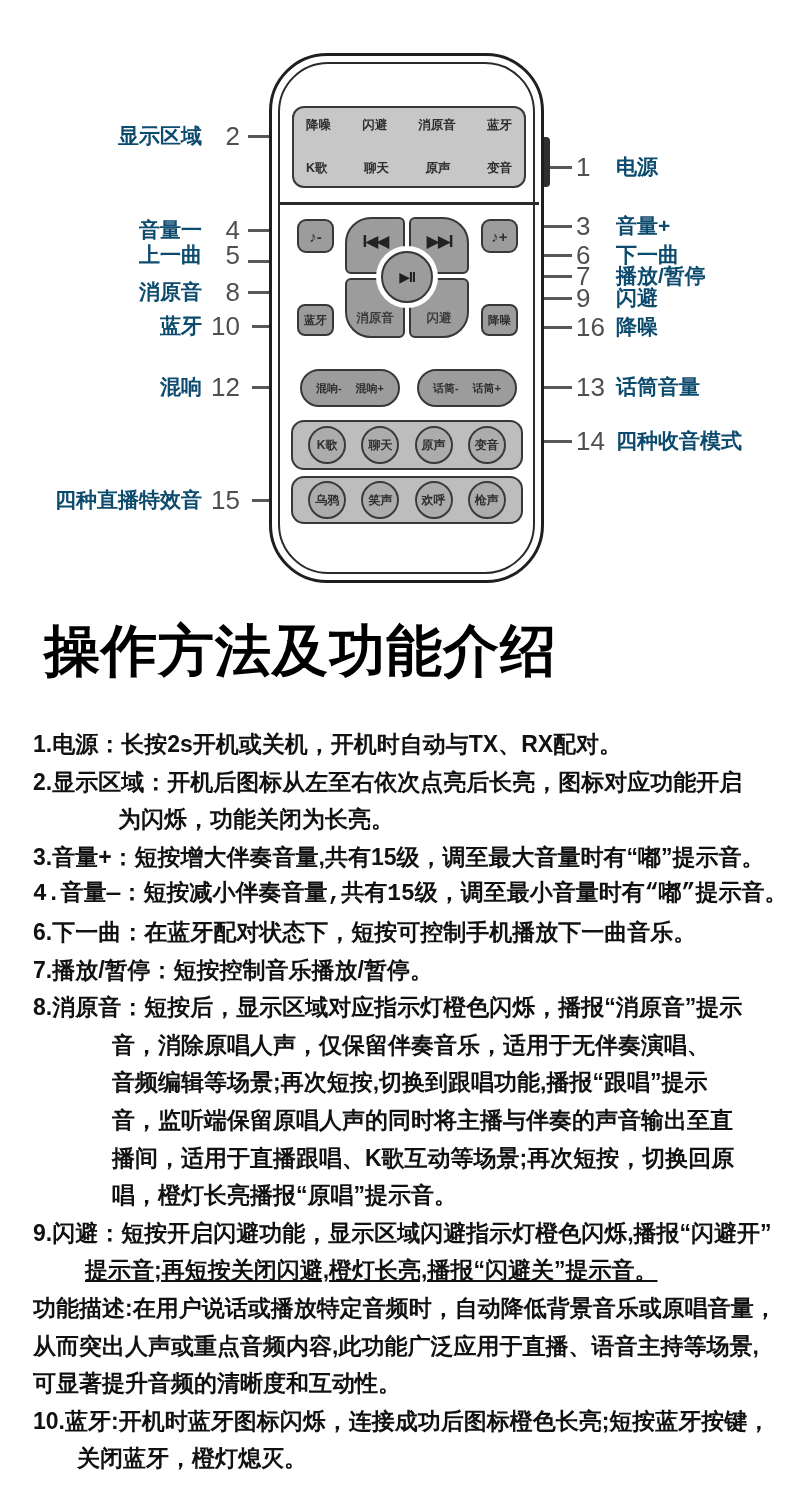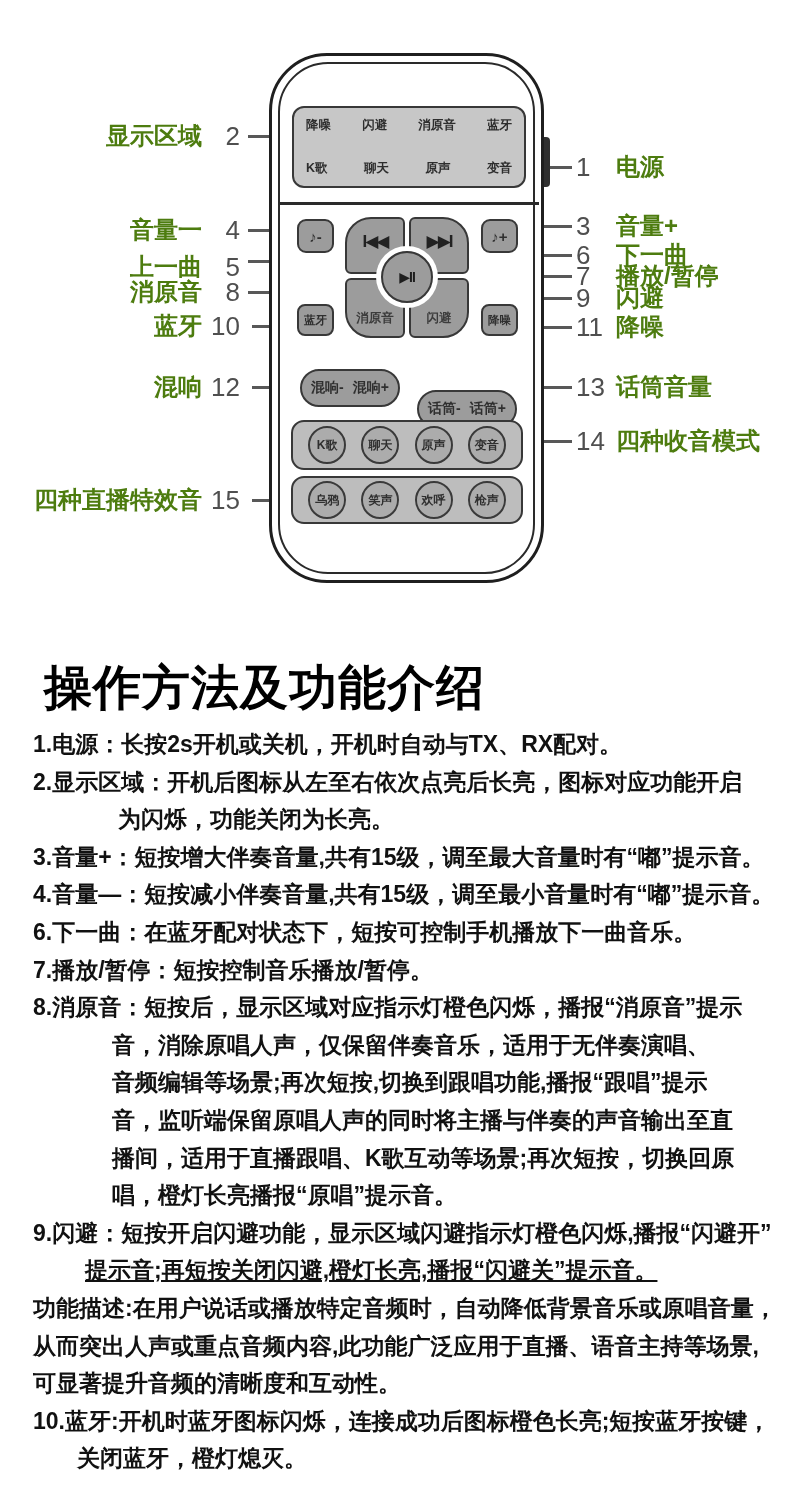--- a/index.html
+++ b/index.html
@@ -50,42 +50,42 @@
     position:absolute; left:381px; top:251px; width:52px; height:52px;
     background:#9c9c9c; border:2.5px solid #383838; border-radius:50%;
     box-shadow:0 0 0 5px #ffffff; display:flex; align-items:center; justify-content:center;
     font-size:14px; font-weight:bold; letter-spacing:-1px; color:#1e1e1e; z-index:4;
   }
   .pill {
     position:absolute; width:100px; height:38px; border-radius:19px;
     background:#9c9c9c; border:2px solid #383838;
     display:flex; align-items:center; justify-content:space-evenly;
   }
-  .pill span { font-size:14px; font-weight:bold; color:#2f2f2f; }
+  .pill span { font-size:11px; font-weight:bold; color:#2f2f2f; }
   .group {
     position:absolute; left:291px; width:232px; background:#bdbdbd;
     border:2px solid #383838; border-radius:13px;
     display:flex; align-items:center; justify-content:space-evenly; z-index:3;
   }
   .group .circle-btn {
     width:38px; height:38px; border-radius:50%; background:#acacac;
     border:2px solid #3a3a3a; display:flex; align-items:center; justify-content:center;
     font-size:12px; font-weight:bold; color:#2f2f2f;
   }
   
   .co-line { position:absolute; height:2.5px; background:#585858; z-index:0; }
   .callout { position:absolute; display:flex; align-items:center; height:32px; z-index:0; }
-  .co-label { font-size:24px; font-weight:bold; color:#4d7c0f; white-space:nowrap; }
+  .co-label { font-size:21px; font-weight:bold; color:#0c4a6e; white-space:nowrap; }
   .co-num   { font-size:26px; font-weight:400; color:#4f4f4f; }
   .callout.left  .co-num { width:38px; text-align:right; }
   .callout.right .co-num { width:40px; text-align:left; }
 
   
   .heading {
-    position:absolute; left:44px; top:656px; font-size:48px; font-weight:bold;
+    position:absolute; left:44px; top:614px; font-size:56px; font-weight:bold;
     color:#000; letter-spacing:1px; white-space:nowrap;
   }
   .instructions { position:absolute; left:33px; top:726px; width:740px; }
   .instr-line {
     font-size:23px; font-weight:bold; color:#111; line-height:37.6px;
     white-space:nowrap; letter-spacing:0;
   }
 </style>
 </head>
 <body>
@@ -145,21 +145,21 @@
       <span>蓝牙</span>
     </div>
     <div class="btn btn-tiny" style="left:481px; top:304px; z-index:3;">
       <span>降噪</span>
     </div>
 
     <div class="pill" style="left:300px; top:369px; z-index:3;">
       <span>混响-</span>
       <span>混响+</span>
     </div>
-    <div class="pill" style="left:417px; top:390px; z-index:3;">
+    <div class="pill" style="left:417px; top:369px; z-index:3;">
       <span>话筒-</span>
       <span>话筒+</span>
     </div>
 
     <div class="group" style="top:420px; height:50px;">
       <div class="circle-btn">
           <span>K歌</span>
         </div>
       <div class="circle-btn">
           <span>聊天</span>
@@ -192,21 +192,21 @@
         <div class="callout left" style="right: 550px; top: 120px;">
           <span class="co-label">显示区域</span>
           <span class="co-num">2</span>
         </div>
         <div class="co-line" style="left: 248px; width: 50px; top: 229px;"></div>
         <div class="callout left" style="right: 550px; top: 214px;">
           <span class="co-label">音量一</span>
           <span class="co-num">4</span>
         </div>
         <div class="co-line" style="left: 248px; width: 98px; top: 260px;"></div>
-        <div class="callout left" style="right: 550px; top: 251px;">
+        <div class="callout left" style="right: 550px; top: 239px;">
           <span class="co-label">上一曲</span>
           <span class="co-num">5</span>
         </div>
         <div class="co-line" style="left: 248px; width: 98px; top: 291px;"></div>
         <div class="callout left" style="right: 550px; top: 276px;">
           <span class="co-label">消原音</span>
           <span class="co-num">8</span>
         </div>
         <div class="co-line" style="left: 252px; width: 46px; top: 325px;"></div>
         <div class="callout left" style="right: 550px; top: 310px;">
@@ -243,21 +243,21 @@
           <span class="co-num">7</span>
           <span class="co-label">播放/暂停</span>
         </div>
         <div class="co-line" style="left: 470px; width: 102px; top: 297px;"></div>
         <div class="callout right" style="left: 576px; top: 282px;">
           <span class="co-num">9</span>
           <span class="co-label">闪避</span>
         </div>
         <div class="co-line" style="left: 517px; width: 55px; top: 326px;"></div>
         <div class="callout right" style="left: 576px; top: 311px;">
-          <span class="co-num">11</span>
+          <span class="co-num">16</span>
           <span class="co-label">降噪</span>
         </div>
         <div class="co-line" style="left: 518px; width: 54px; top: 386px;"></div>
         <div class="callout right" style="left: 576px; top: 371px; justify-content: space-between;">
           <span class="co-num">13</span>
           <span class="co-label">话筒音量</span>
         </div>
         <div class="co-line" style="left: 524px; width: 48px; top: 440px;"></div>
         <div class="callout right" style="left: 576px; top: 425px;">
           <span class="co-num">14</span>
@@ -265,21 +265,21 @@
         </div>
       </div>
   </div>
 
   <div class="heading">操作方法及功能介绍</div>
   <div class="instructions" id="instruction-lines">
       <div class="instr-line" style="padding-left: 0px;">1.电源：长按2s开机或关机，开机时自动与TX、RX配对。</div>
       <div class="instr-line" style="padding-left: 0px;">2.显示区域：开机后图标从左至右依次点亮后长亮，图标对应功能开启</div>
       <div class="instr-line" style="padding-left: 85px;">为闪烁，功能关闭为长亮。</div>
       <div class="instr-line" style="padding-left: 0px;">3.音量+：短按增大伴奏音量,共有15级，调至最大音量时有“嘟”提示音。</div>
-      <div class="instr-line" style="padding-left: 0px;">4.音量—：短按减小伴奏音量,共有15级，调至最小音量时有“嘟”提示音。</div>
+      <div class="instr-line" style="padding-left: 0px; font-family: Liberation Mono, monospace;">4.音量—：短按减小伴奏音量,共有15级，调至最小音量时有“嘟”提示音。</div>
       <div class="instr-line" style="padding-left: 0px;">6.下一曲：在蓝牙配对状态下，短按可控制手机播放下一曲音乐。</div>
       <div class="instr-line" style="padding-left: 0px;">7.播放/暂停：短按控制音乐播放/暂停。</div>
       <div class="instr-line" style="padding-left: 0px;">8.消原音：短按后，显示区域对应指示灯橙色闪烁，播报“消原音”提示</div>
       <div class="instr-line" style="padding-left: 79px;">音，消除原唱人声，仅保留伴奏音乐，适用于无伴奏演唱、</div>
       <div class="instr-line" style="padding-left: 79px;">音频编辑等场景;再次短按,切换到跟唱功能,播报“跟唱”提示</div>
       <div class="instr-line" style="padding-left: 79px;">音，监听端保留原唱人声的同时将主播与伴奏的声音输出至直</div>
       <div class="instr-line" style="padding-left: 79px;">播间，适用于直播跟唱、K歌互动等场景;再次短按，切换回原</div>
       <div class="instr-line" style="padding-left: 79px;">唱，橙灯长亮播报“原唱”提示音。</div>
       <div class="instr-line" style="padding-left: 0px;">9.闪避：短按开启闪避功能，显示区域闪避指示灯橙色闪烁,播报“闪避开”</div>
       <div class="instr-line" style="padding-left: 52px; text-decoration: underline;">提示音;再短按关闭闪避,橙灯长亮,播报“闪避关”提示音。</div>

